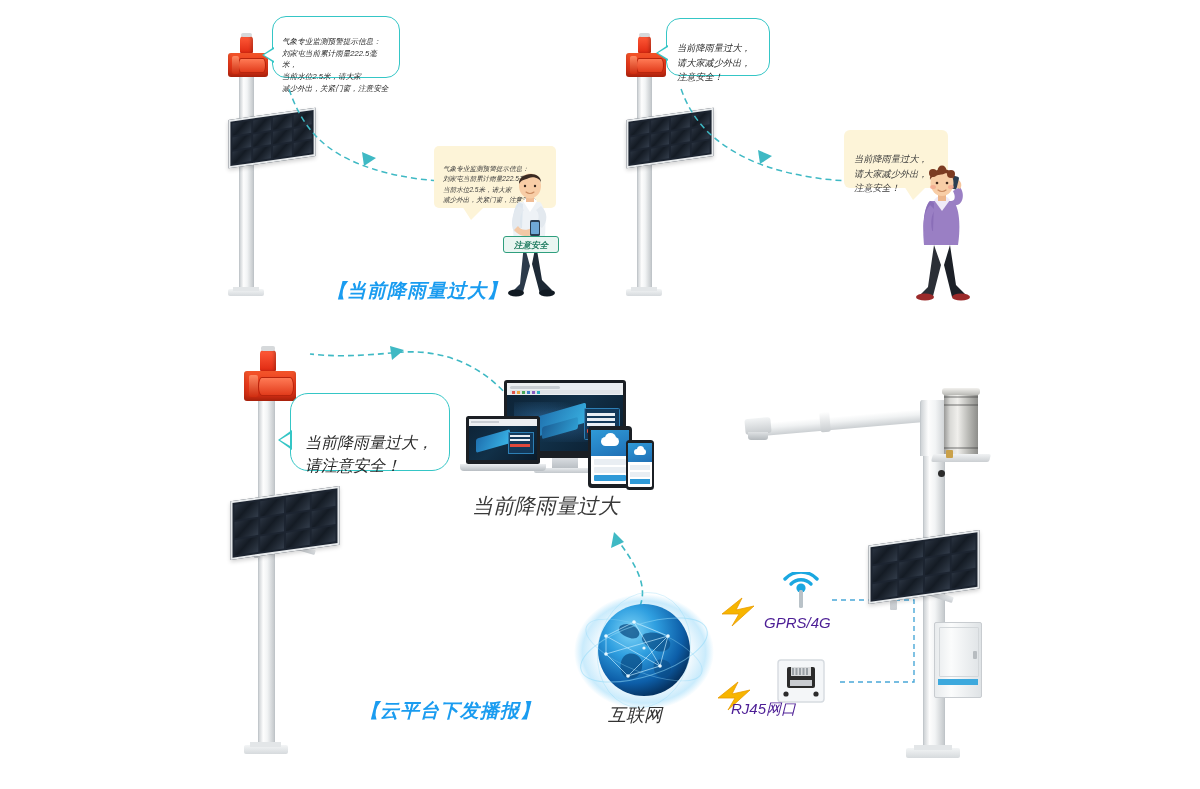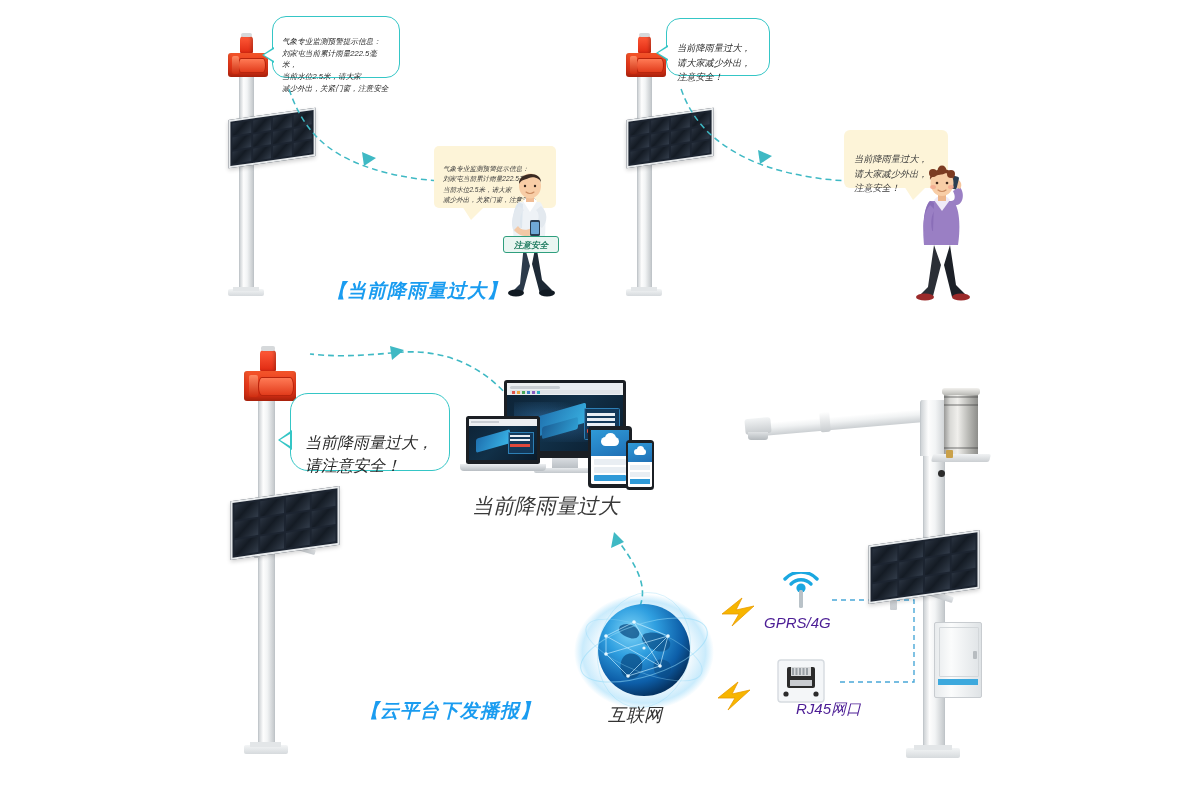--- a/index.html
+++ b/index.html
@@ -580,21 +580,21 @@
       <rect x="16" y="10" width="2" height="7"></rect>
         <rect x="19.5" y="10" width="2" height="7"></rect>
       <rect x="23" y="10" width="2" height="7"></rect>
         <rect x="26.5" y="10" width="2" height="7"></rect>
       <rect x="30" y="10" width="2" height="7"></rect>
     </g>
     <rect x="14" y="22" width="22" height="6" fill="#c9ccd0"></rect>
     <circle cx="10" cy="36" r="2.6" fill="#2b2b2b"></circle>
     <circle cx="40" cy="36" r="2.6" fill="#2b2b2b"></circle>
   </svg>
-  <div class="icon-label" style="left:796px; top:700px; width:84px; font-size:15px;">
+  <div class="icon-label" style="left:731px; top:700px; width:84px; font-size:15px;">
     <span>RJ45网口</span>
   </div>
 
   <svg class="connector" style="left:832px; top:586px; width:140px; height:130px;" viewBox="0 0 140 130">
     <path d="M 0 14 L 82 14 L 82 66" fill="none" stroke="#4aa8d8" stroke-width="1.4" stroke-dasharray="5,4"></path>
     <path d="M 8 96 L 82 96 L 82 66" fill="none" stroke="#4aa8d8" stroke-width="1.4" stroke-dasharray="5,4"></path>
   </svg>
 
   <div class="pole abs" style="left:923px; top:430px; width:20px; height:320px;"></div>
   <div class="pole-foot abs" style="left:906px; top:748px; width:54px; height:10px;"></div>

